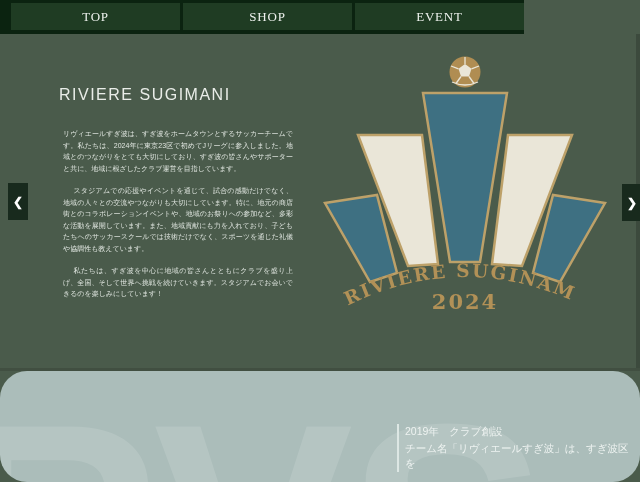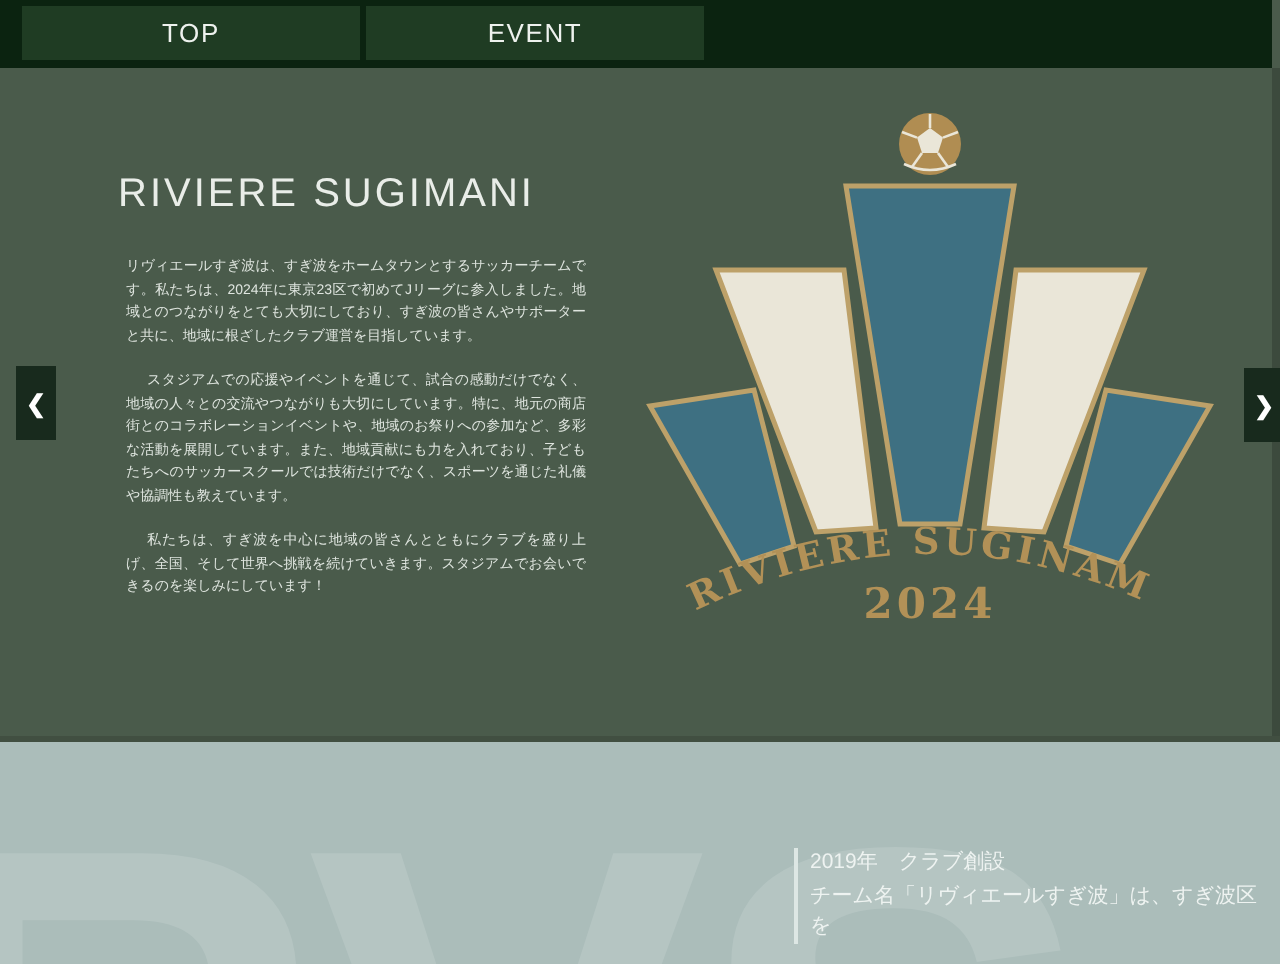--- a/index.html
+++ b/index.html
@@ -6,62 +6,63 @@
     --nav-bg:#0b2310; --nav-cell:#1f3c23; --nav-text:#eef2ee;
     --hero-bg:#4a5b4b; --white:#e9ede8;
     --gold:#b29157; --gold-border:#bda169; --teal:#3e7082; --cream:#eae6d8;
     --arrow-bg:#182a1d; --bottom-bg:#abbdba; --bottom-text:#eef3f1;
   }
   *{margin:0;padding:0;box-sizing:border-box;}
   html,body{width:640px;height:482px;overflow:hidden;}
   body{position:relative;background:var(--hero-bg);font-family:"Liberation Sans",sans-serif;}
 
   
-  .nav{position:absolute;left:0;top:0;width:636px;height:34px;background:var(--nav-bg);
-       display:flex;align-items:stretch;padding:3px 0 4px 11px;overflow:hidden;}
+  .nav{position:absolute;left:0;top:0;width:524px;height:34px;background:var(--nav-bg);
+       display:flex;align-items:stretch;padding:3px 0 4px 11px;overflow:hidden;font-family:Liberation Serif, serif;}
   .nav-item{width:169px;flex:0 0 169px;margin-right:3px;background:var(--nav-cell);
        display:flex;align-items:center;justify-content:center;color:var(--nav-text);
        font-size:13px;letter-spacing:.8px;cursor:pointer;}
 
   
   .hero{position:absolute;left:0;top:34px;width:640px;height:337px;background:var(--hero-bg);
         overflow:hidden;border-bottom:3px solid rgba(0,0,0,.12);}
   .hero-edge{position:absolute;right:0;top:0;width:4px;height:100%;background:rgba(0,0,0,.18);}
-  .hero-title{position:absolute;left:59px;top:52px;color:var(--white);font-size:20px;
+  .hero-title{position:absolute;left:59px;top:52px;color:var(--white);font-size:16px;
         letter-spacing:1.5px;font-weight:400;}
   .hero-copy{position:absolute;left:63px;top:94px;width:230px;color:#dfe5df;
         font-size:7px;line-height:11.5px;text-align:justify;}
   .hero-copy p{margin-bottom:11px;}
   .hero-copy p.indent{text-indent:1.5em;}
 
   .emblem{position:absolute;left:315px;top:11px;width:300px;height:280px;}
 
   
   .arrow{position:absolute;width:20px;height:37px;background:var(--arrow-bg);
         display:flex;align-items:center;justify-content:center;color:#fff;
         font-size:12px;font-weight:bold;cursor:pointer;}
   .arrow.prev{left:8px;top:183px;}
   .arrow.next{left:622px;top:184px;}
 
   
   .bottom{position:absolute;left:0;top:371px;width:640px;height:111px;
-        background:var(--bottom-bg);overflow:hidden;}
+        background:var(--bottom-bg);overflow:hidden;border-radius:27px;}
   .watermark{position:absolute;left:-52px;top:8px;font-size:300px;line-height:300px;
         font-weight:bold;letter-spacing:-6px;color:rgba(255,255,255,.12);
         font-family:"Liberation Sans",sans-serif;}
   .timeline{position:absolute;left:397px;top:53px;width:240px;
         border-left:2px solid #dde7e4;padding-left:6px;color:var(--bottom-text);
         font-size:10.5px;line-height:15.5px;}
   .timeline-heading{margin-bottom:1px;}
 </style>
 </head>
 <body>
 
 <nav class="nav">
   <div class="nav-item">TOP</div>
+  <div class="nav-item">SHOP</div>
   <div class="nav-item">EVENT</div>
 </nav>
 
 <section class="hero">
   <h1 class="hero-title">RIVIERE SUGIMANI</h1>
 
   <div class="hero-copy">
     <p>リヴィエールすぎ波は、すぎ波をホームタウンとするサッカーチームです。私たちは、2024年に東京23区で初めてJリーグに参入しました。地域とのつながりをとても大切にしており、すぎ波の皆さんやサポーターと共に、地域に根ざしたクラブ運営を目指しています。</p>
     <p class="indent">スタジアムでの応援やイベントを通じて、試合の感動だけでなく、地域の人々との交流やつながりも大切にしています。特に、地元の商店街とのコラボレーションイベントや、地域のお祭りへの参加など、多彩な活動を展開しています。また、地域貢献にも力を入れており、子どもたちへのサッカースクールでは技術だけでなく、スポーツを通じた礼儀や協調性も教えています。</p>
     <p class="indent">私たちは、すぎ波を中心に地域の皆さんとともにクラブを盛り上げ、全国、そして世界へ挑戦を続けていきます。スタジアムでお会いできるのを楽しみにしています！</p>

